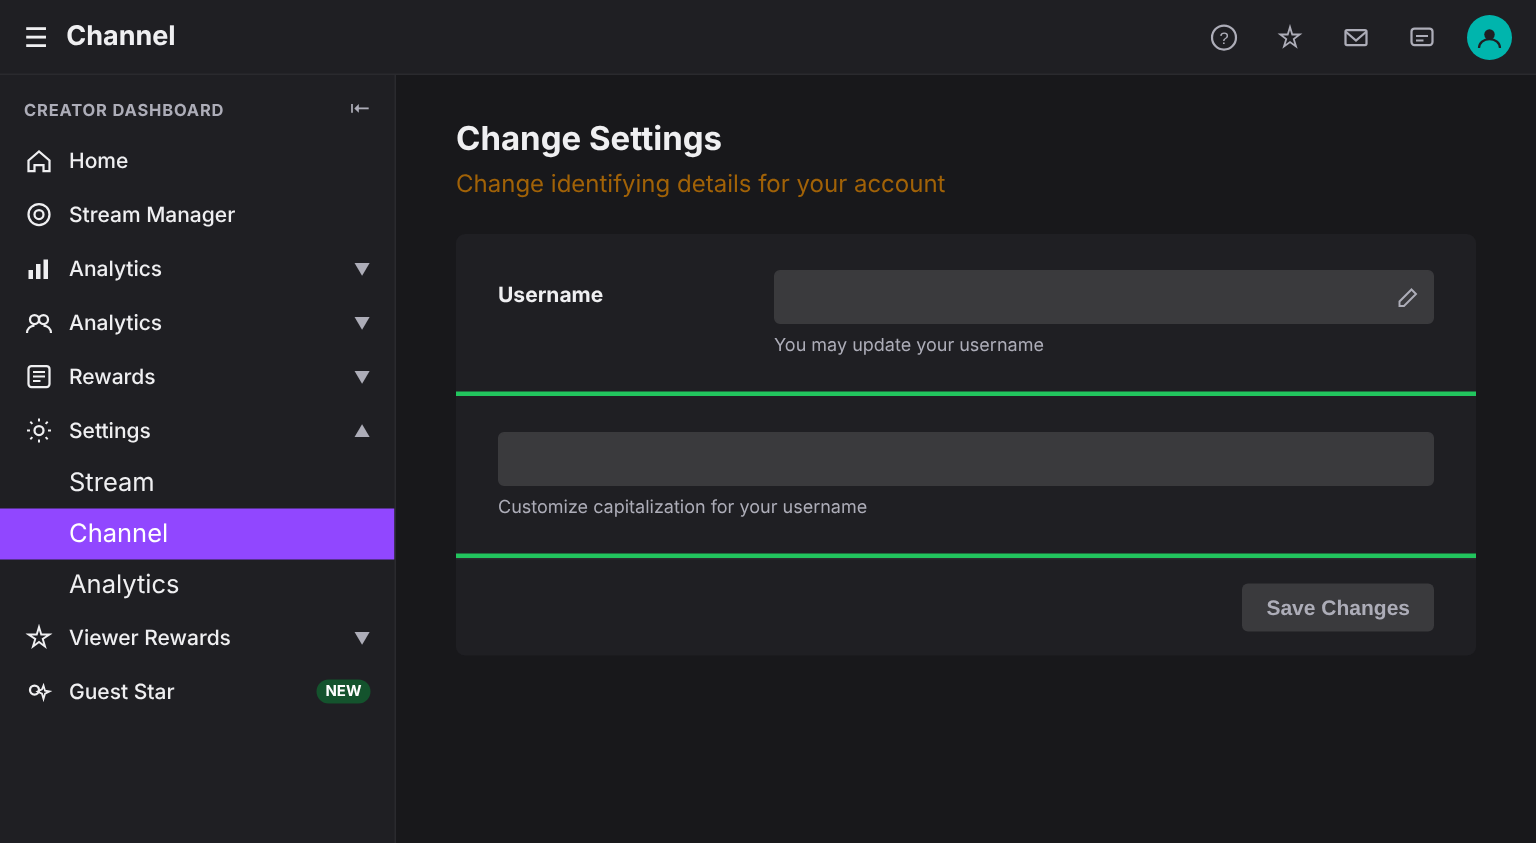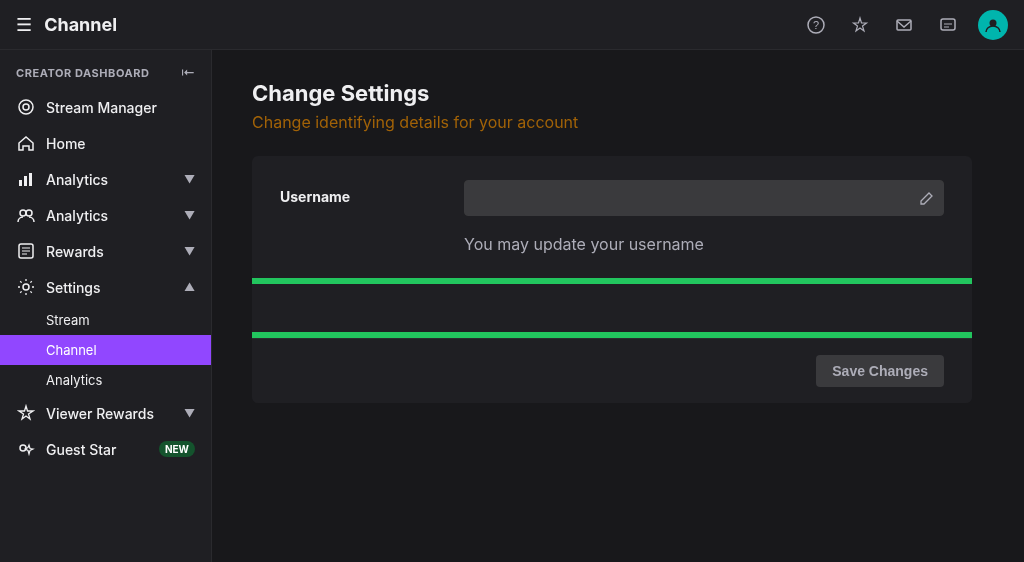--- a/index.html
+++ b/index.html
@@ -70,21 +70,21 @@
 
     
     .main-layout {
       display: flex;
       flex: 1;
       overflow: hidden;
     }
 
     
     .sidebar {
-      width: 212px;
+      width: 264px;
       background: #1f1f23;
       border-right: 1px solid #2a2a2e;
       overflow-y: auto;
       flex-shrink: 0;
       padding-bottom: 4px;
     }
     .sidebar-header {
       padding: 14px 16px 8px;
       display: flex;
       align-items: center;
@@ -127,21 +127,21 @@
     }
     .sidebar-item .chevron {
       font-size: 11px;
       color: #adadb8;
     }
     .sidebar-subitem {
       display: flex;
       align-items: center;
       padding: 7px 16px 7px 46px;
       cursor: pointer;
-      font-size: 13px;
+      font-size: 17px;
       color: #efeff1;
     }
     .sidebar-subitem.active {
       background: #9147ff;
       color: #fff;
     }
     .new-badge {
       background: #14532d;
       color: #fff;
       font-size: 10px;
@@ -175,21 +175,21 @@
     }
     .settings-card {
       background: #1f1f23;
       border-radius: 6px;
       overflow: hidden;
     }
     .settings-row {
       display: flex;
       align-items: flex-start;
       padding: 24px 28px;
-      border-bottom: 6px solid #22c55e;
+      border-bottom: 3px solid #22c55e;
       gap: 24px;
     }
     .settings-row:last-child {
       border-bottom: none;
     }
     .settings-row-label {
       width: 160px;
       font-size: 14px;
       font-weight: 700;
       color: #efeff1;
@@ -232,23 +232,23 @@
       right: 10px;
       background: none;
       border: none;
       color: #adadb8;
       cursor: pointer;
       font-size: 15px;
       display: flex;
       align-items: center;
     }
     .input-hint {
-      font-size: 16px;
-      color: #adadb8;
-      margin-top: 18px;
+      font-size: 12px;
+      color: #adadb8;
+      margin-top: 6px;
     }
     .save-row {
       background: #1f1f23;
       padding: 16px 28px;
       display: flex;
       justify-content: flex-end;
       border-top: 1px solid #2a2a2e;
       margin-top: 0;
     }
     .save-btn {
@@ -312,34 +312,34 @@
 
   <div class="sidebar">
     <div class="sidebar-header">
       <span class="sidebar-header-label">Creator Dashboard</span>
       <span class="collapse-icon">⇤</span>
     </div>
 
     <div class="sidebar-item">
       <span class="item-icon">
         <svg width="18" height="18" viewBox="0 0 18 18" fill="none">
+          <path d="M2 9L9 3L16 9V16H12V12H6V16H2V9Z" stroke="#efeff1" stroke-width="1.5" fill="none"></path>
+        </svg>
+      </span>
+      <span class="item-label">Home</span>
+    </div>
+
+    <div class="sidebar-item">
+      <span class="item-icon">
+        <svg width="18" height="18" viewBox="0 0 18 18" fill="none">
           <circle cx="9" cy="9" r="7" stroke="#efeff1" stroke-width="1.5"></circle>
           <circle cx="9" cy="9" r="3" stroke="#efeff1" stroke-width="1.5"></circle>
         </svg>
       </span>
       <span class="item-label">Stream Manager</span>
-    </div>
-
-    <div class="sidebar-item">
-      <span class="item-icon">
-        <svg width="18" height="18" viewBox="0 0 18 18" fill="none">
-          <path d="M2 9L9 3L16 9V16H12V12H6V16H2V9Z" stroke="#efeff1" stroke-width="1.5" fill="none"></path>
-        </svg>
-      </span>
-      <span class="item-label">Home</span>
     </div>
 
     <div class="sidebar-item">
       <span class="item-icon">
         <svg width="18" height="18" viewBox="0 0 18 18" fill="none">
           <rect x="2" y="10" width="3" height="6" fill="#efeff1"></rect>
           <rect x="7" y="6" width="3" height="10" fill="#efeff1"></rect>
           <rect x="12" y="3" width="3" height="13" fill="#efeff1"></rect>
         </svg>
       </span>
@@ -429,20 +429,26 @@
                 <svg width="15" height="15" viewBox="0 0 15 15" fill="none">
                   <path d="M10 2L13 5L5 13H2V10L10 2Z" stroke="#adadb8" stroke-width="1.3" fill="none"></path>
                 </svg>
               </button>
             </div>
             <p class="input-hint">You may update your username</p>
           </div>
         </div>
 
         <div class="settings-row">
+          <div class="settings-row-input">
+            <div class="input-wrapper">
+              <input type="text" class="text-input" value="" style="">
+            </div>
+            <p class="input-hint">Customize capitalization for your username</p>
+          </div>
         </div>
 
 
         <div class="save-row">
           <button class="save-btn">Save Changes</button>
         </div>
       </div>
     </div>
   </div>
 

